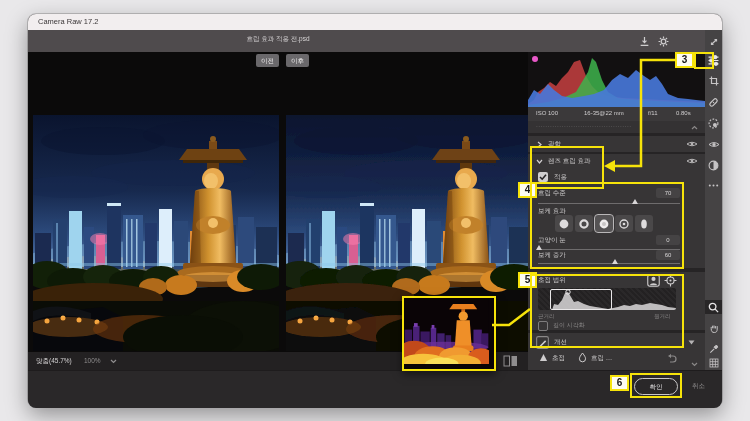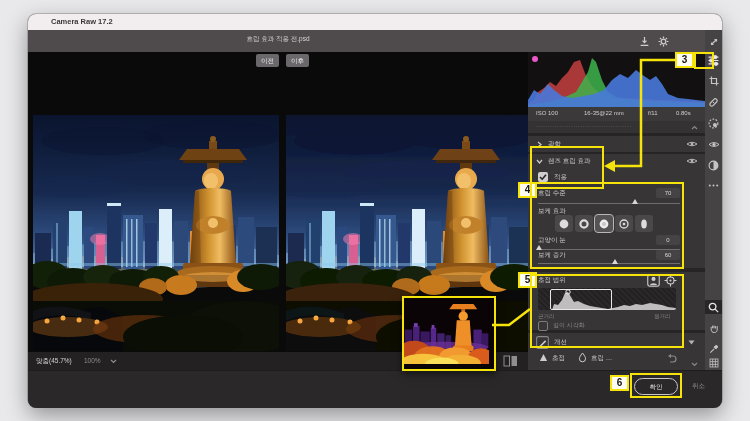--- a/index.html
+++ b/index.html
@@ -3,21 +3,21 @@
 <meta charset="utf-8">
 <style>
   html,body{margin:0;padding:0;background:#cfcfd2;}
   .stage{position:relative;width:750px;height:421px;background:#e9e8ea;overflow:hidden;
          font-family:"Liberation Sans","DejaVu Sans",sans-serif;-webkit-font-smoothing:antialiased;}
   .abs{position:absolute;}
   .window{position:absolute;left:28px;top:14px;width:694px;height:393px;border-radius:8px;
           background:#2b292a;box-shadow:0 8px 22px rgba(0,0,0,.38),0 0 0 1px rgba(0,0,0,.18);}
   .titlebar{position:absolute;left:0;top:0;width:694px;height:16px;background:#f2eeef;
             border-radius:8px 8px 0 0;color:#3b3738;font-size:7.5px;line-height:16px;}
-  .titlebar span{padding-left:23px;font-weight:bold;}
+  .titlebar span{padding-left:10px;}
   .filebar{position:absolute;left:0;top:16px;width:694px;height:22px;background:#4f4b4d;}
   .filename{position:absolute;left:155px;top:5px;width:190px;text-align:center;font-size:6.5px;color:#d9d6d7;}
   .tbicon{position:absolute;top:5px;width:13px;height:13px;display:flex;align-items:center;justify-content:center;}
   .preview{position:absolute;left:0;top:38px;width:500px;height:318px;background:#0b0a0a;overflow:hidden;}
   .chip{position:absolute;top:2px;height:13px;line-height:13px;padding:0 5px;border-radius:2px;
         background:#6a686b;color:#f1efef;font-size:6.5px;}
   .photo{position:absolute;width:246px;height:236px;top:63px;}
   .zoomstrip{position:absolute;left:0;top:300px;width:500px;height:18px;background:#232122;}
   .ztxt{position:absolute;top:5px;font-size:6.5px;color:#d4d2d3;}
   .zdim{color:#8f8d8e;}

